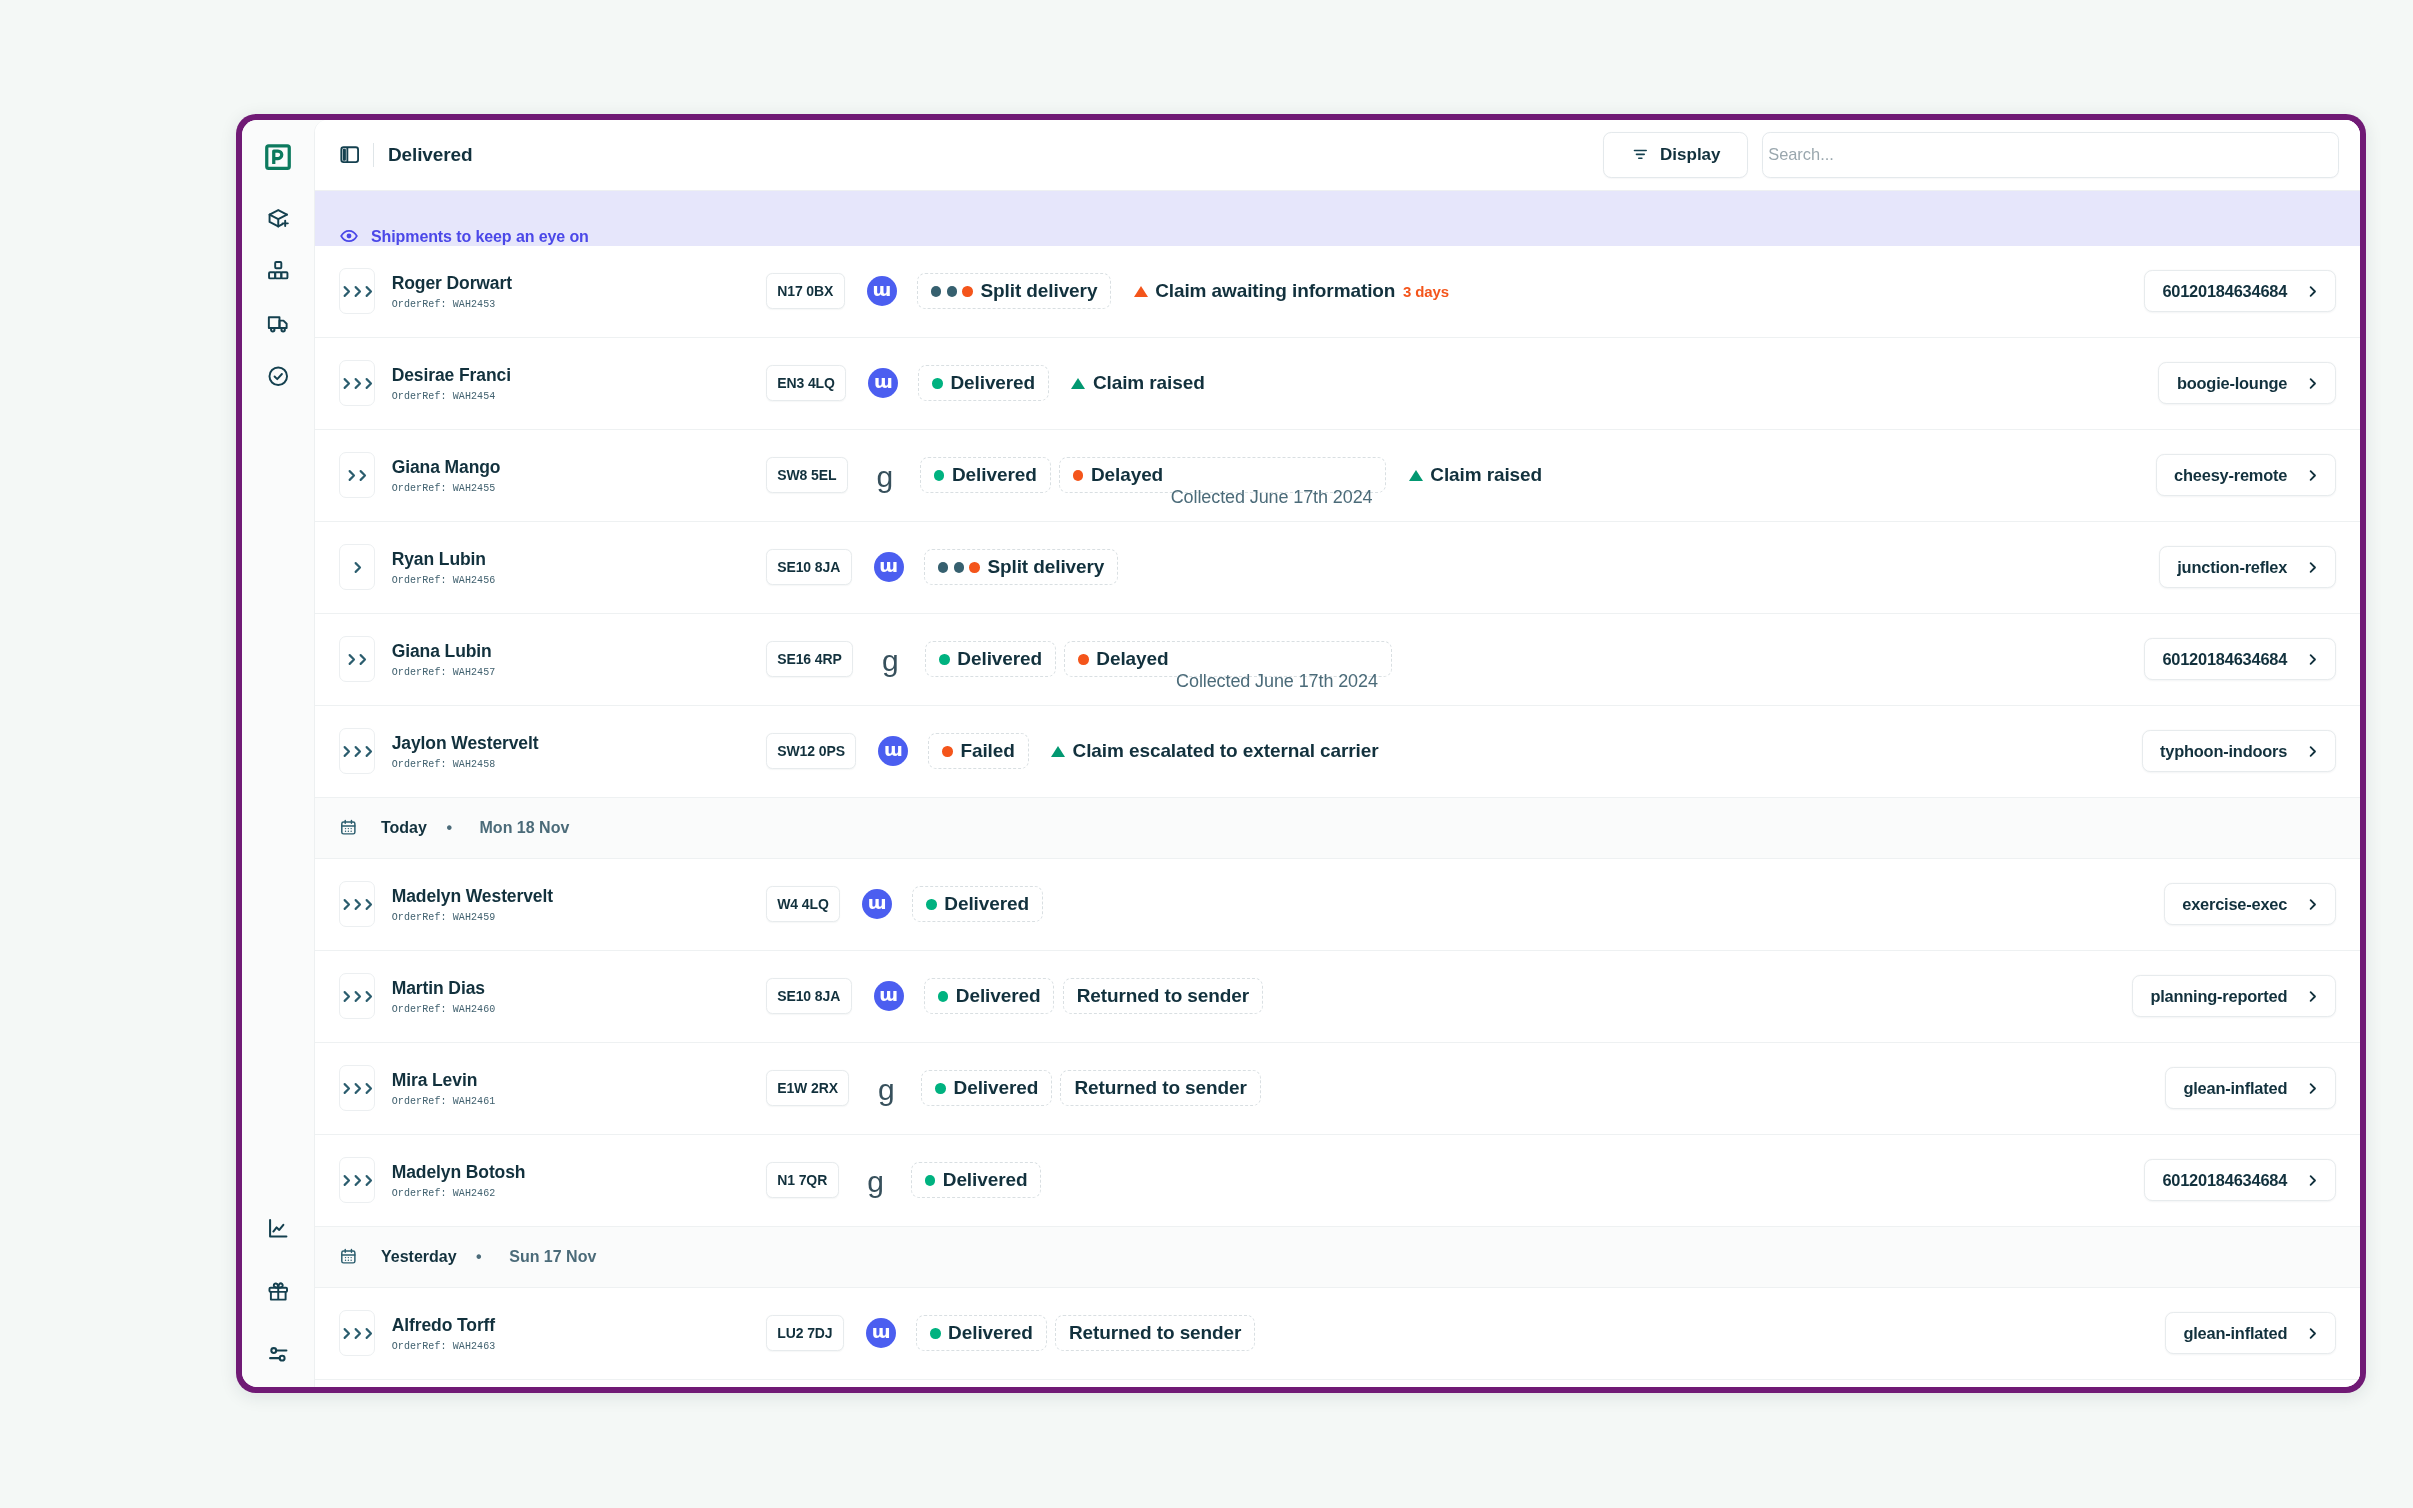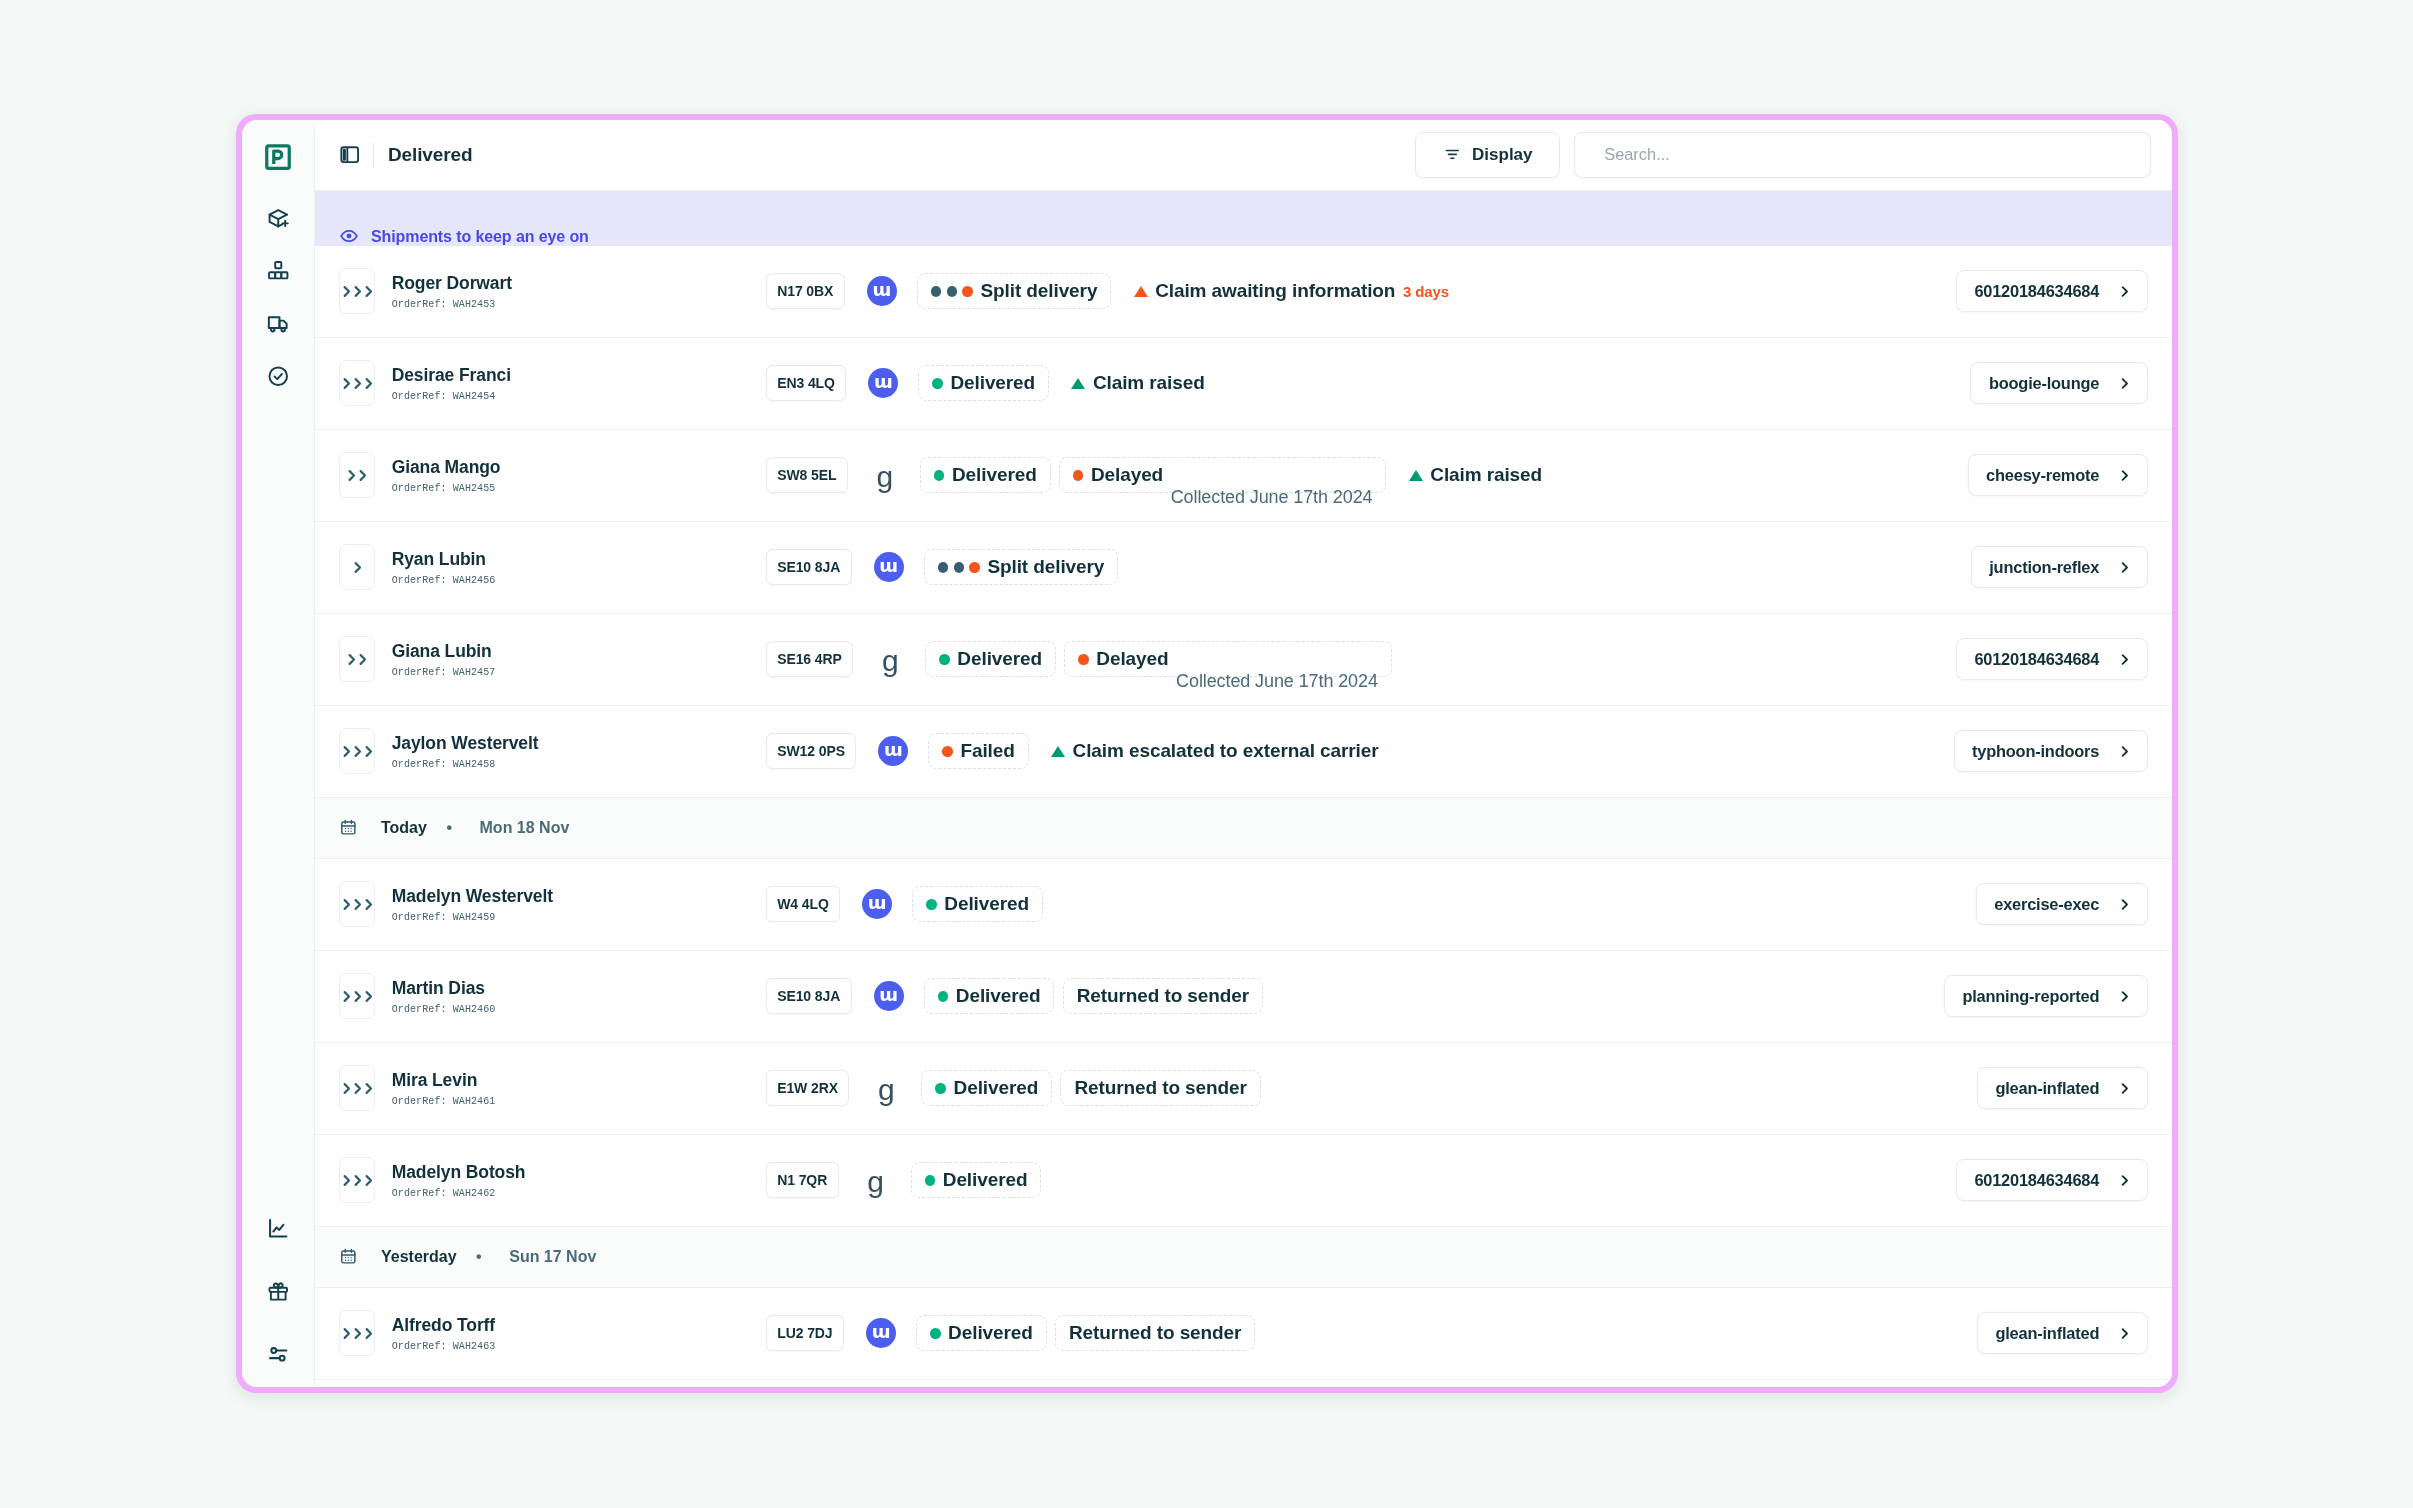--- a/index.html
+++ b/index.html
@@ -7,22 +7,22 @@
   body {
     background: #f4f8f6;
     font-family: "Liberation Sans", sans-serif;
     -webkit-font-smoothing: antialiased;
   }
 
   
   #app-frame {
     position: absolute;
     left: 236px; top: 114px;
-    width: 1942px; height: 1279px;
-    background: #f0abfc;
+    width: 2130px; height: 1279px;
+    background: #701a75;
     border-radius: 20px;
     padding: 5.8px;
     box-shadow: 0 3.5px 17.5px rgba(20,40,50,.10);
     overflow: hidden;
   }
   #app-inner {
     width: 100%; height: 100%;
     background: #fafbfb;
     border-radius: 15px;
     overflow: hidden;
@@ -92,21 +92,21 @@
     height: 46px; min-width: 145px;
     border: 0.6px solid #e4e9ec; border-radius: 8.2px; background: #fff;
     display: flex; align-items: center; justify-content: center; gap: 10.5px;
     padding: 0 17.5px; cursor: pointer;
     box-shadow: 0 0.6px 1.2px rgba(20,40,50,.035);
   }
   #display-btn .lbl { font-size: 17px; font-weight: 700; color: #12313d; }
   #search-wrap {
     width: 577px; height: 46px;
     border: 0.6px solid #e4e9ec; border-radius: 8.2px; background: #fff;
-    display: flex; align-items: center; padding: 0 29px;
+    display: flex; align-items: center; padding: 0 5px;
     box-shadow: 0 0.6px 1.2px rgba(20,40,50,.035);
   }
   #search-input {
     border: 0; outline: 0; width: 100%; height: 100%;
     font-family: "Liberation Sans", sans-serif;
     font-size: 16.4px; color: #12313d; background: transparent;
   }
   #search-input::placeholder { color: #9aa7ae; }
 
   

